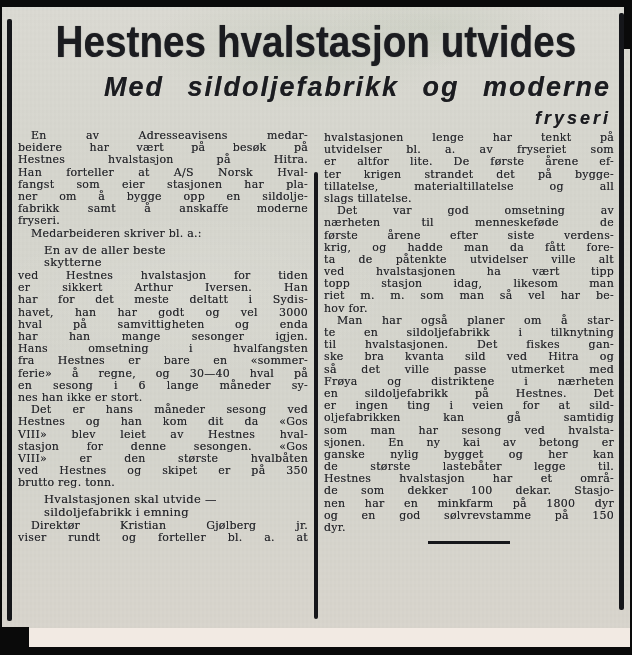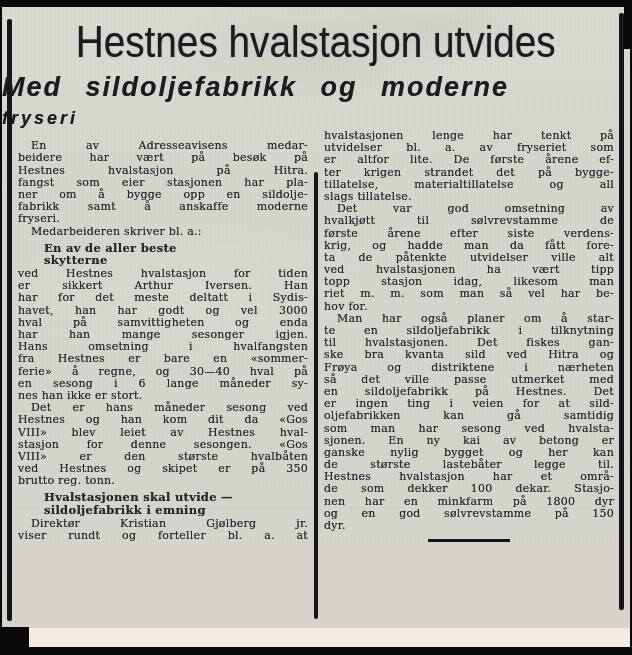--- a/index.html
+++ b/index.html
@@ -28,45 +28,45 @@
   .vrule{position:absolute;background:var(--rule,#15161a);border-radius:2px;}
   #left-border-rule{left:5px;top:12px;width:5px;height:602px;}
   #right-border-rule{left:617px;top:6px;width:5px;height:597px;}
   #column-divider-rule{left:312px;top:165px;width:4px;height:447px;}
   #corner-smudge-tr{position:absolute;right:0;top:0;width:6px;height:42px;background:var(--frame,#0a0a0a);}
   #paper-edge-strip{position:absolute;left:26px;top:621px;width:602px;height:19px;background:var(--paper-edge,#f2eae3);}
   #corner-smudge-bl{position:absolute;left:0;top:620px;width:27px;height:20px;background:var(--frame,#0a0a0a);}
 
   .headline{
     position:absolute;top:11px;left:0;width:628px;text-align:center;
-    font-family:"Liberation Sans", sans-serif;font-weight:normal;
+    font-family:"Liberation Sans", sans-serif;font-weight:bold;
     font-size:44px;line-height:48px;color:var(--ink-heavy,#1b1c20);
     letter-spacing:0px;white-space:nowrap;
   }
   .headline>span{display:inline-block;transform:scaleX(.88);transform-origin:center;
     text-shadow:0 0 1px rgba(20,20,25,.6);}
   .subheadline{
-    position:absolute;top:64px;left:0;width:609px;text-align:left;
+    position:absolute;top:64px;left:0;width:609px;text-align:right;
     font-family:"Liberation Sans", sans-serif;font-style:italic;font-weight:bold;
     color:var(--ink-heavy,#1b1c20);
   }
   .subheadline .sl1{font-size:27px;line-height:32px;letter-spacing:2px;word-spacing:14px;
     text-shadow:0 0 .6px rgba(20,20,25,.55);}
   .subheadline .sl2{font-size:18px;line-height:30px;letter-spacing:3px;
     text-shadow:0 0 .6px rgba(20,20,25,.55);}
 
   .columns{position:absolute;top:123px;left:16px;width:596px;display:flex;align-items:flex-end;}
   .col{width:290px;color:var(--ink,#26272c);font-size:11px;
     text-shadow:0 0 .5px rgba(25,26,32,.55);}
   .col-gap{width:16px;}
   .ln{height:12.2px;line-height:12.2px;letter-spacing:.25px;text-align:left;overflow:visible;white-space:nowrap;}
   .just{text-align:justify;text-align-last:justify;white-space:normal;}
   .ind{text-indent:13px;}
   .heading{margin:4px 0 2px 0;}
-  .heading .ln{font-weight:bold;padding-left:26px;font-size:11.5px;letter-spacing:.3px;}
+  .heading .ln{font-weight:normal;padding-left:26px;font-size:11.5px;letter-spacing:.3px;}
   .endrule{width:82px;height:3px;background:var(--rule,#15161a);margin:7px auto 0 104px;}
 </style>
 </head>
 <body style="--paper: #d6d6ce; --paper-edge: #f2eae3; --ink: #26272c; --ink-heavy: #1b1c20; --rule: #15161a; --frame: #0a0a0a;">
 
 <div class="bar" id="top-bar"></div>
 
 <div class="paper">
   <div class="grain"></div>
   <div id="corner-smudge-tr"></div>
@@ -83,20 +83,21 @@
     <div class="sl1">Med sildoljefabrikk og moderne</div>
     <div class="sl2">fryseri</div>
   </div>
 
   <div class="columns">
     <div class="col" id="col-left">
         <div class="block para">
           <div class="ln just ind">En av Adresseavisens medar-</div>
           <div class="ln just">beidere har vært på besøk på</div>
           <div class="ln just">Hestnes hvalstasjon på Hitra.</div>
+          <div class="ln just">Han forteller at A/S Norsk Hval-</div>
           <div class="ln just">fangst som eier stasjonen har pla-</div>
           <div class="ln just">ner om å bygge opp en sildolje-</div>
           <div class="ln just">fabrikk samt å anskaffe moderne</div>
           <div class="ln">fryseri.</div>
         </div>
         <div class="block para">
           <div class="ln ind">Medarbeideren skriver bl. a.:</div>
         </div>
         <div class="block heading">
           <div class="ln">En av de aller beste</div>
@@ -138,36 +139,36 @@
         <div class="block para">
           <div class="ln just">hvalstasjonen lenge har tenkt på</div>
           <div class="ln just">utvidelser bl. a. av fryseriet som</div>
           <div class="ln just">er altfor lite. De første årene ef-</div>
           <div class="ln just">ter krigen strandet det på bygge-</div>
           <div class="ln just">tillatelse, materialtillatelse og all</div>
           <div class="ln">slags tillatelse.</div>
         </div>
         <div class="block para">
           <div class="ln just ind">Det var god omsetning av</div>
-          <div class="ln just">hvalkjøtt til sølvrevstamme de</div>
+          <div class="ln just">nærheten til menneskeføde de</div>
           <div class="ln just">første årene efter siste verdens-</div>
           <div class="ln just">krig, og hadde man da fått fore-</div>
           <div class="ln just">ta de påtenkte utvidelser ville alt</div>
           <div class="ln just">ved hvalstasjonen ha vært tipp</div>
           <div class="ln just">topp stasjon idag, likesom man</div>
           <div class="ln just">riet m. m. som man så vel har be-</div>
           <div class="ln">hov for.</div>
         </div>
         <div class="block para">
           <div class="ln just ind">Man har også planer om å star-</div>
           <div class="ln just">te en sildoljefabrikk i tilknytning</div>
           <div class="ln just">til hvalstasjonen. Det fiskes gan-</div>
           <div class="ln just">ske bra kvanta sild ved Hitra og</div>
+          <div class="ln just">så det ville passe utmerket med</div>
           <div class="ln just">Frøya og distriktene i nærheten</div>
-          <div class="ln just">så det ville passe utmerket med</div>
           <div class="ln just">en sildoljefabrikk på Hestnes. Det</div>
           <div class="ln just">er ingen ting i veien for at sild-</div>
           <div class="ln just">oljefabrikken kan gå samtidig</div>
           <div class="ln just">som man har sesong ved hvalsta-</div>
           <div class="ln just">sjonen. En ny kai av betong er</div>
           <div class="ln just">ganske nylig bygget og her kan</div>
           <div class="ln just">de største lastebåter legge til.</div>
           <div class="ln just">Hestnes hvalstasjon har et områ-</div>
           <div class="ln just">de som dekker 100 dekar. Stasjo-</div>
           <div class="ln just">nen har en minkfarm på 1800 dyr</div>

